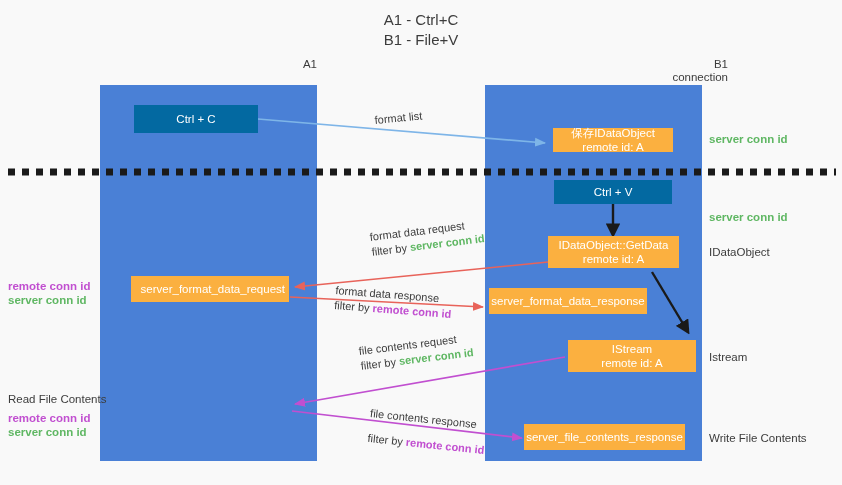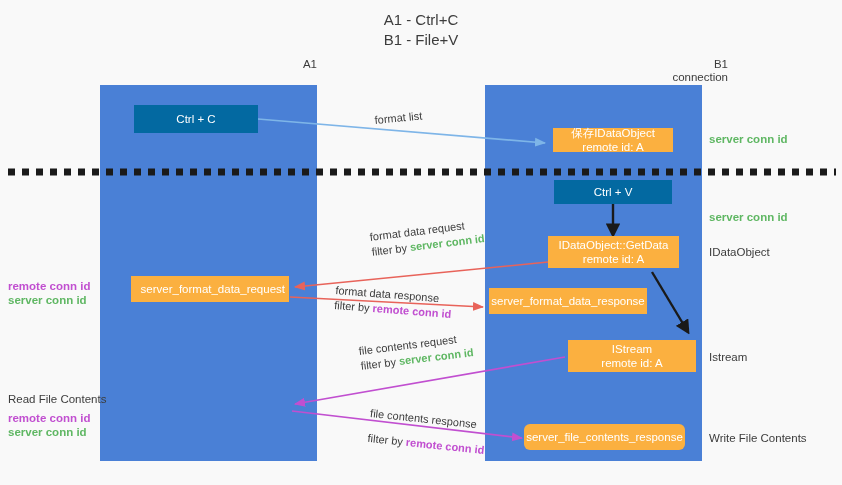--- a/index.html
+++ b/index.html
@@ -134,21 +134,21 @@
 
   <div class="abs box orange" style="left:131px;top:276px;width:158px;height:26px;align-items:flex-end;">
     <span>server_format_data_request</span>
   </div>
 
   <div class="abs box orange" style="left:489px;top:288px;width:158px;height:26px;">
     <span>server_format_data_response</span>
   </div>
 
 
-  <div class="abs box orange" style="left:524px;top:424px;width:161px;height:26px;border-radius:6px;">
+  <div class="abs box orange" style="left:524px;top:424px;width:161px;height:26px;">
     <span>server_file_contents_response</span>
   </div>
 
   <div class="abs green-txt" style="left:709px;top:132px;">server conn id</div>
 
   <div class="abs green-txt" style="left:709px;top:210px;">server conn id</div>
 
   <div class="abs sidelbl" style="left:709px;top:245px;">IDataObject</div>
 
   <div class="abs sidelbl" style="left:709px;top:350px;">Istream</div>

